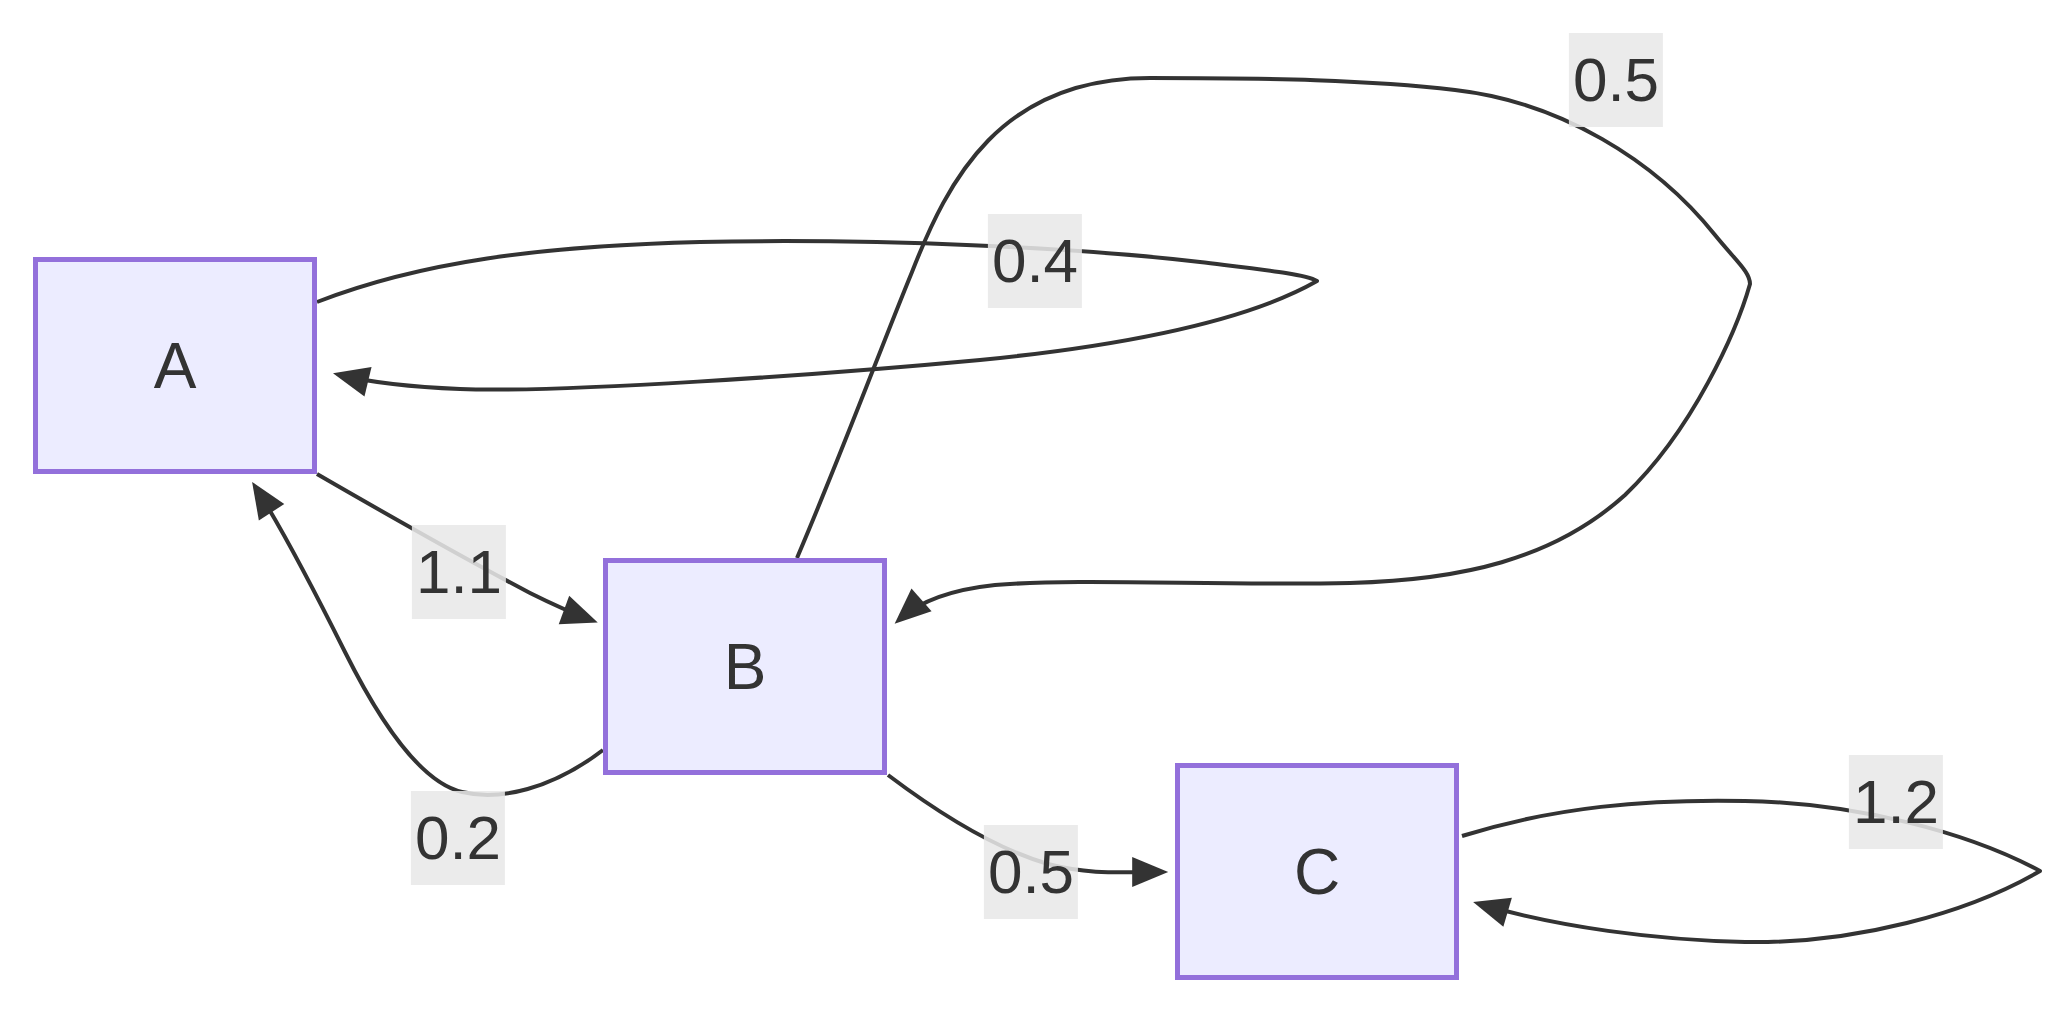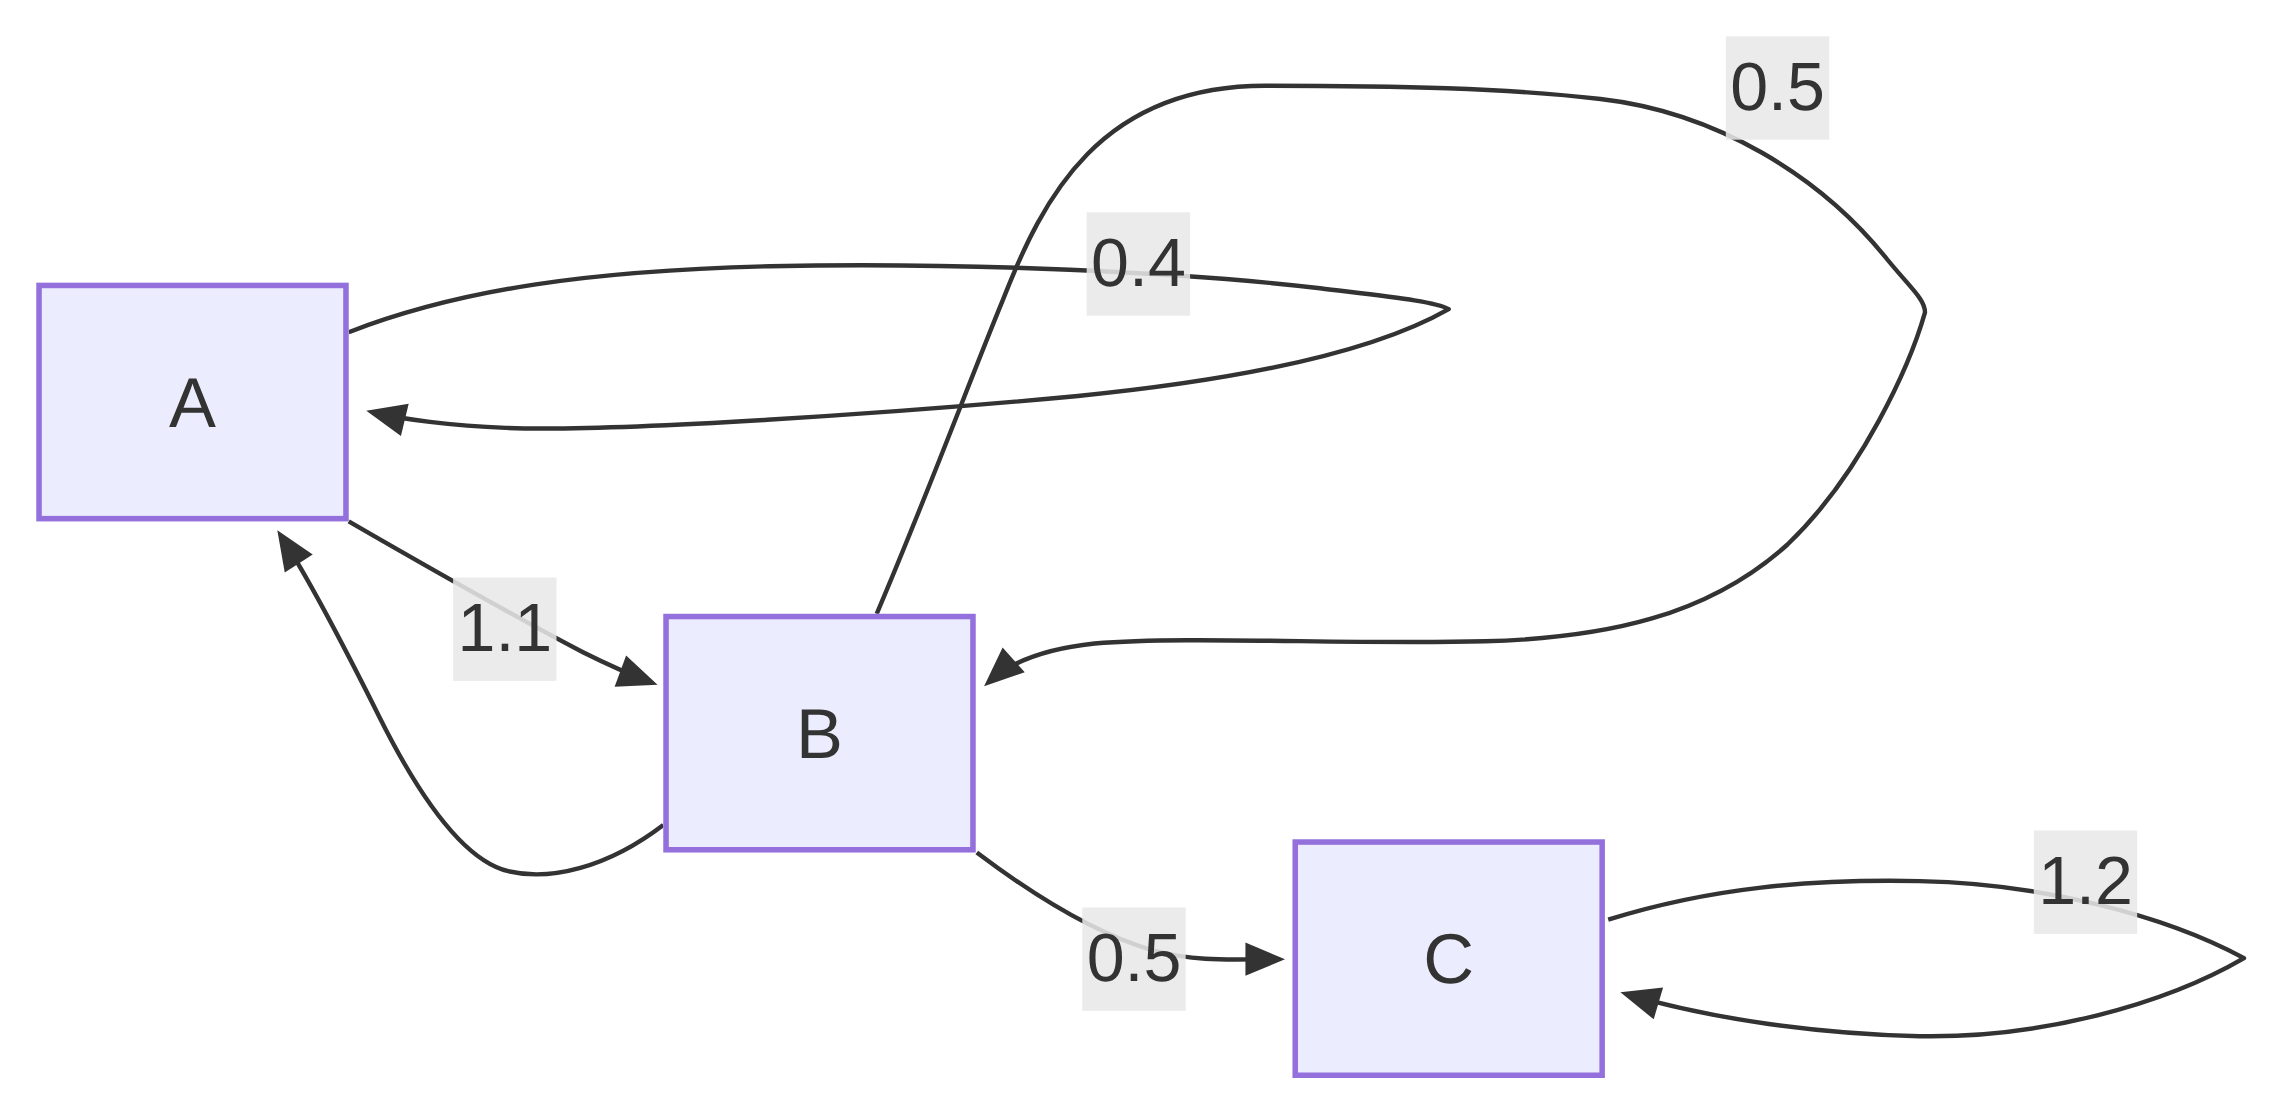--- a/index.html
+++ b/index.html
@@ -52,21 +52,21 @@
   .edge-label {
     position: absolute;
     transform: translate(-50%, -50%);
     background: rgba(232, 232, 232, 0.87);
     color: #333333;
     font-size: 62px;
     line-height: 1;
     padding: 16px 4px;
     white-space: nowrap;
   }
-  .lbl-aa { left: 1035px; top: 240px; }
+  .lbl-aa { left: 1035px; top: 261px; }
   .lbl-ab { left: 459px;  top: 572px; }
   .lbl-ba { left: 458px;  top: 838px; }
   .lbl-bb { left: 1616px; top: 80px;  }
   .lbl-bc { left: 1031px; top: 872px; }
   .lbl-cc { left: 1896px; top: 802px; }
 </style>
 </head>
 <body>
 
 <div class="canvas">
@@ -126,20 +126,23 @@
   <div class="node node-c">
     <span>C</span>
   </div>
 
   <div class="edge-label lbl-aa">
     <span>0.4</span>
   </div>
   <div class="edge-label lbl-ab">
     <span>1.1</span>
   </div>
+  <div class="edge-label lbl-ba">
+    <span>0.2</span>
+  </div>
   <div class="edge-label lbl-bb">
     <span>0.5</span>
   </div>
   <div class="edge-label lbl-bc">
     <span>0.5</span>
   </div>
   <div class="edge-label lbl-cc">
     <span>1.2</span>
   </div>
 

